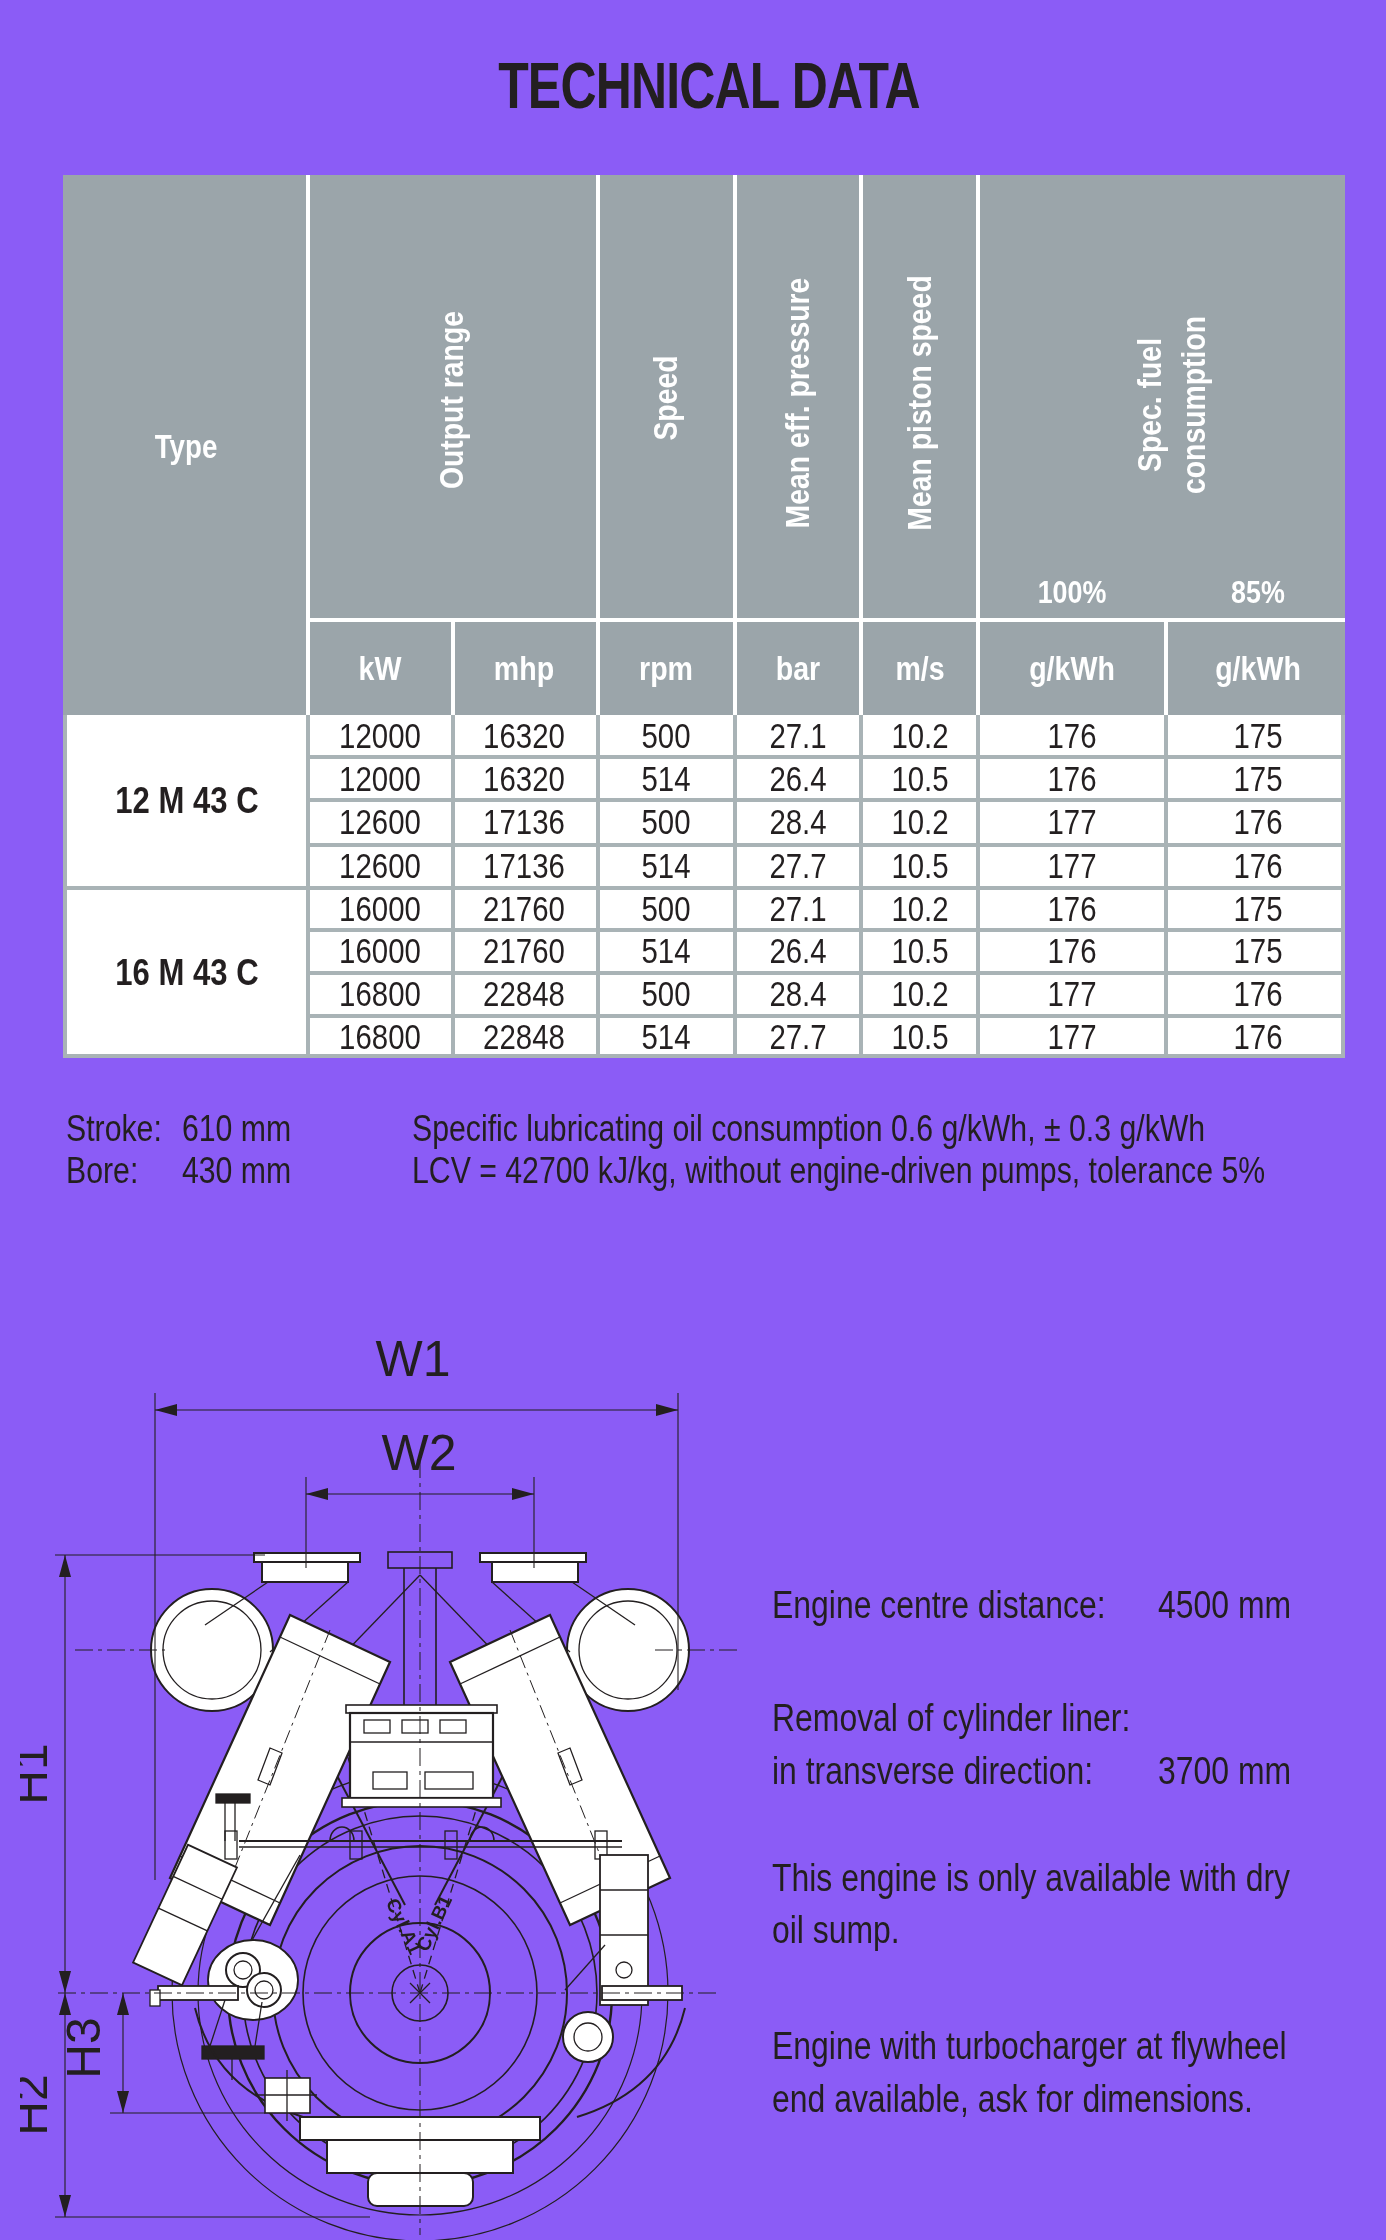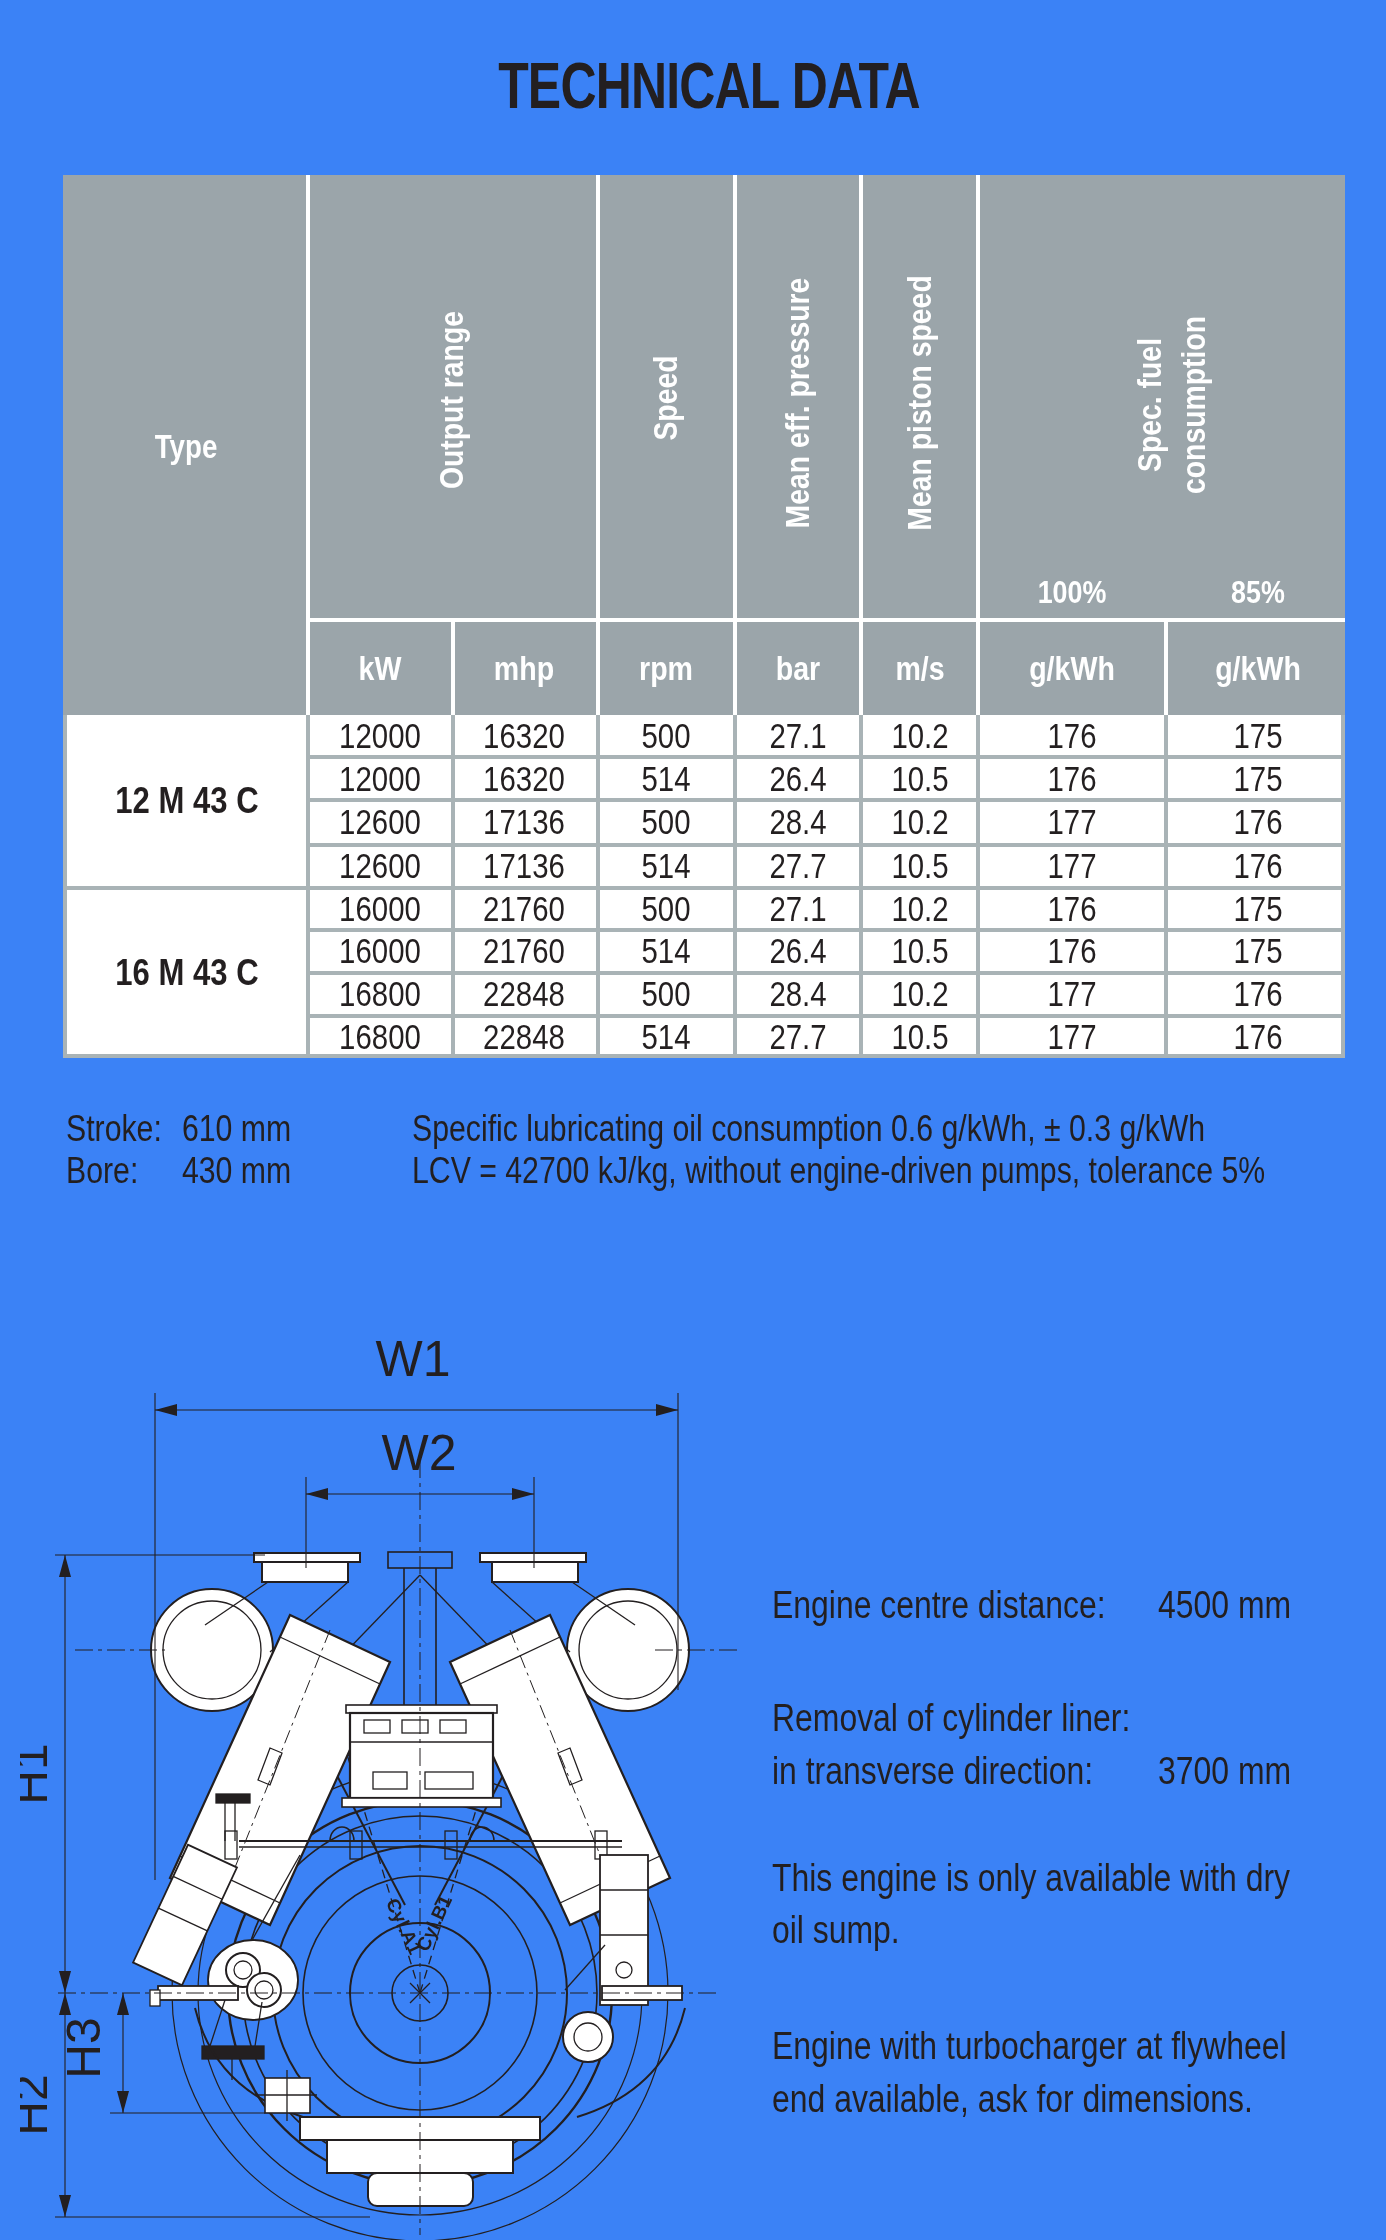--- a/index.html
+++ b/index.html
@@ -1,16 +1,16 @@
 <!DOCTYPE html>
 <html><head>
 <meta charset="utf-8">
 <style>
   html,body { margin:0; padding:0; background:#fff; }
-  .page { position:relative; width:1386px; height:2240px; background:#3b82f6;
+  .page { position:relative; width:1386px; height:2240px; background:#8b5cf6;
           font-family:"Liberation Sans", sans-serif; color:#231f20; overflow:hidden; }
   .t  { position:absolute; white-space:pre; }
   .cc { transform: translate(-50%,-50%) scaleX(0.84); }
   .lx { transform: scaleX(0.84); transform-origin:0 0; }
   .rot { position:absolute; white-space:pre; text-align:center; line-height:1.32;
          transform: translate(-50%,-50%) rotate(-90deg) scaleX(0.86); }
   .wb { color:#fff; font-weight:bold; }
   .title { font-size:64px; font-weight:bold; transform: translate(-50%,-50%) scaleX(0.78); letter-spacing:-1px; }
   .hlab { font-size:33px; }
   .unit { font-size:34px; }

